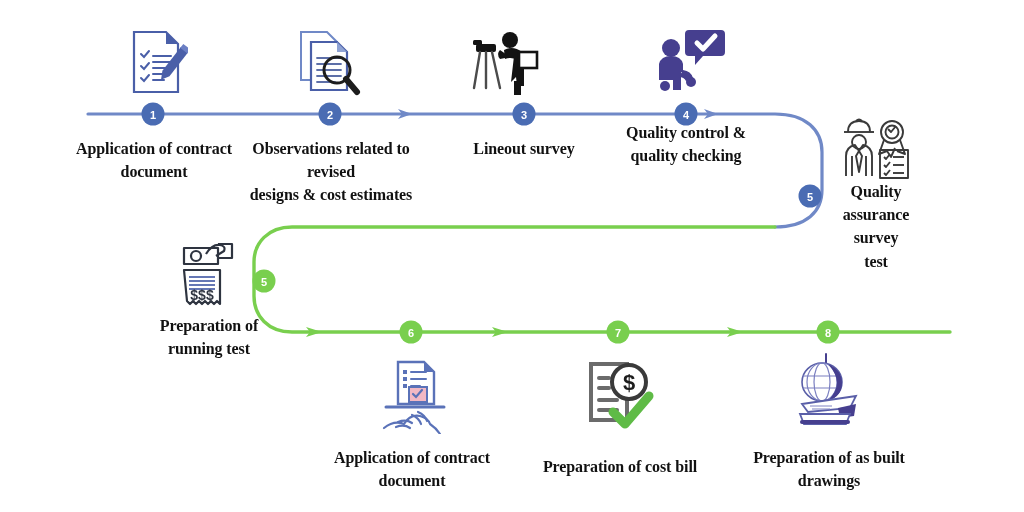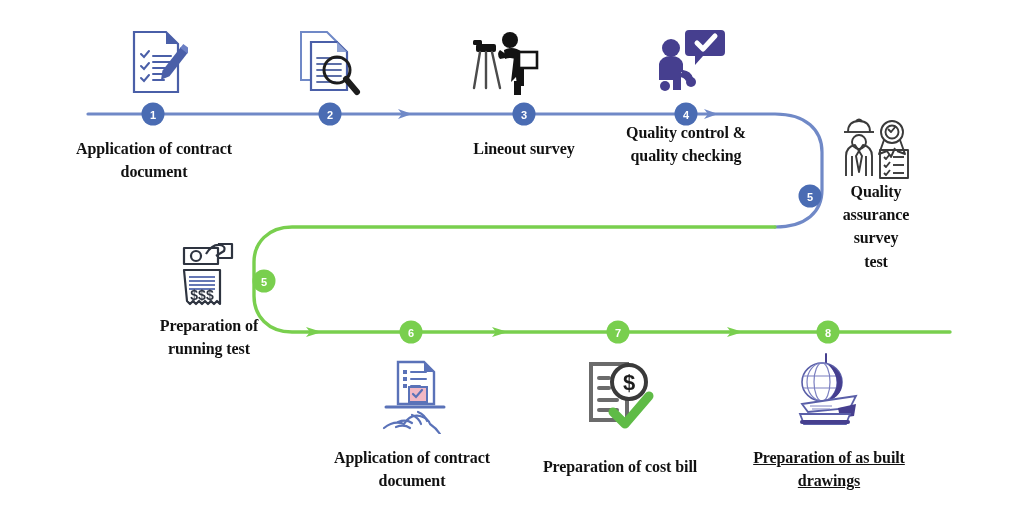--- a/index.html
+++ b/index.html
@@ -297,34 +297,36 @@
       <g stroke="#8a8ec9" stroke-width="1.1">
         <path d="M22 54 H44"></path>
           <path d="M24 57 H42"></path>
       </g>
     </svg>
   </div>
 
   <div class="node-label" style="left:63px; top:137px; width:182px;">Application of contract
 document</div>
 
+  <div class="node-label" style="left:240px; top:137px; width:182px;">Observations related to revised
+designs &amp; cost estimates</div>
 
   <div class="node-label" style="left:453px; top:137px; width:142px;">Lineout survey</div>
 
   <div class="node-label" style="left:612px; top:121px; width:148px;">Quality control &amp;
 quality checking</div>
 
   <div class="node-label" style="left:824px; top:180px; width:104px;">Quality
 assurance survey
 test</div>
 
   <div class="node-label" style="left:146px; top:314px; width:126px;">Preparation of
 running test</div>
 
   <div class="node-label" style="left:322px; top:446px; width:180px;">Application of contract
 document</div>
 
   <div class="node-label" style="left:536px; top:455px; width:168px;">Preparation of cost bill</div>
 
-  <div class="node-label" style="left:742px; top:446px; width:174px;text-decoration:underline;">Preparation of  as built
+  <div class="node-label" style="left:742px; top:446px; width:174px;">Preparation of  as built
 drawings</div>
 
 </div>
 
 </body></html>

